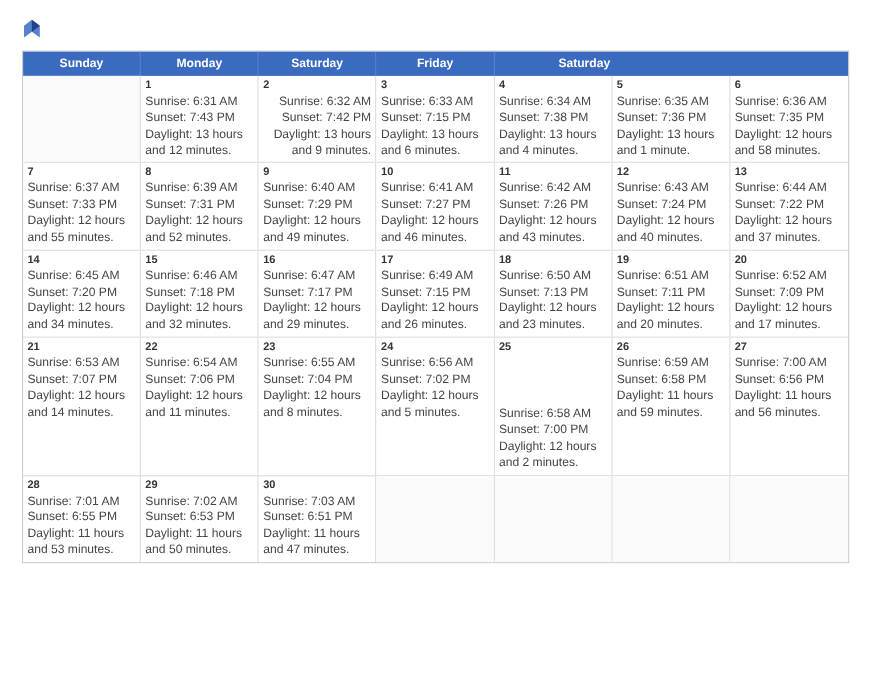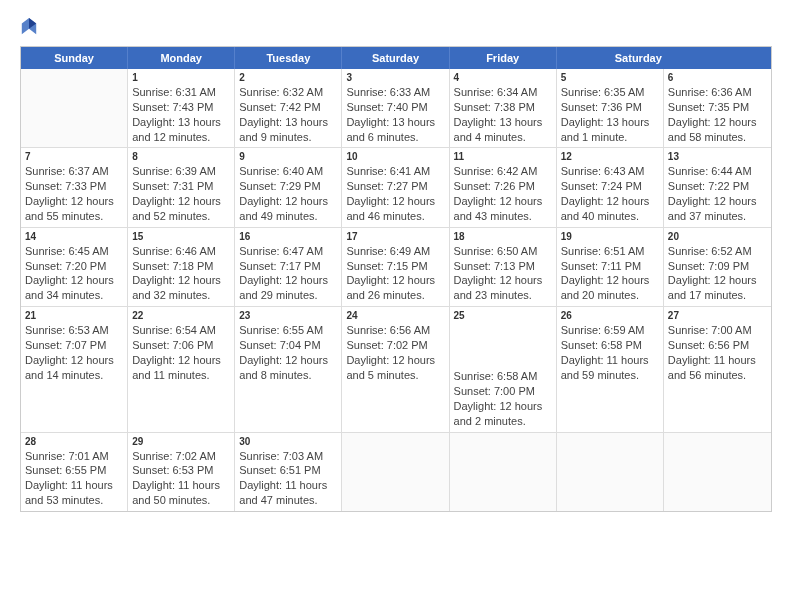--- a/index.html
+++ b/index.html
@@ -128,46 +128,45 @@
     <div class="title-block">
       <div class="month-title"></div>
       <div class="subtitle"></div>
     </div>
   </div>
 
   <div class="calendar">
     <div class="cal-header">
     <div class="cal-header-cell">Sunday</div>
         <div class="cal-header-cell">Monday</div>
-        <div class="cal-header-cell">Tuesday</div>
         <div class="cal-header-cell">Saturday</div>
         <div class="cal-header-cell">Friday</div>
         <div class="cal-header-cell">Saturday</div>
       </div>
     <div class="cal-body">
     <div class="cal-row">
           <div class="cal-cell empty-cell"></div>
           <div class="cal-cell">
             <div class="cell-day">1</div>
             <div class="cell-info" style="white-space: pre-line;">Sunrise: 6:31 AM
 Sunset: 7:43 PM
 Daylight: 13 hours
 and 12 minutes.</div>
           </div>
           <div class="cal-cell">
             <div class="cell-day">2</div>
-            <div class="cell-info" style="white-space: pre-line;">Sunrise: 6:32 AM
+            <div class="cell-info" style="white-space: pre-line; text-align: right;">Sunrise: 6:32 AM
 Sunset: 7:42 PM
 Daylight: 13 hours
 and 9 minutes.</div>
           </div>
           <div class="cal-cell">
             <div class="cell-day">3</div>
             <div class="cell-info" style="white-space: pre-line;">Sunrise: 6:33 AM
-Sunset: 7:40 PM
+Sunset: 7:15 PM
 Daylight: 13 hours
 and 6 minutes.</div>
           </div>
           <div class="cal-cell">
             <div class="cell-day">4</div>
             <div class="cell-info" style="white-space: pre-line;">Sunrise: 6:34 AM
 Sunset: 7:38 PM
 Daylight: 13 hours
 and 4 minutes.</div>
           </div>

